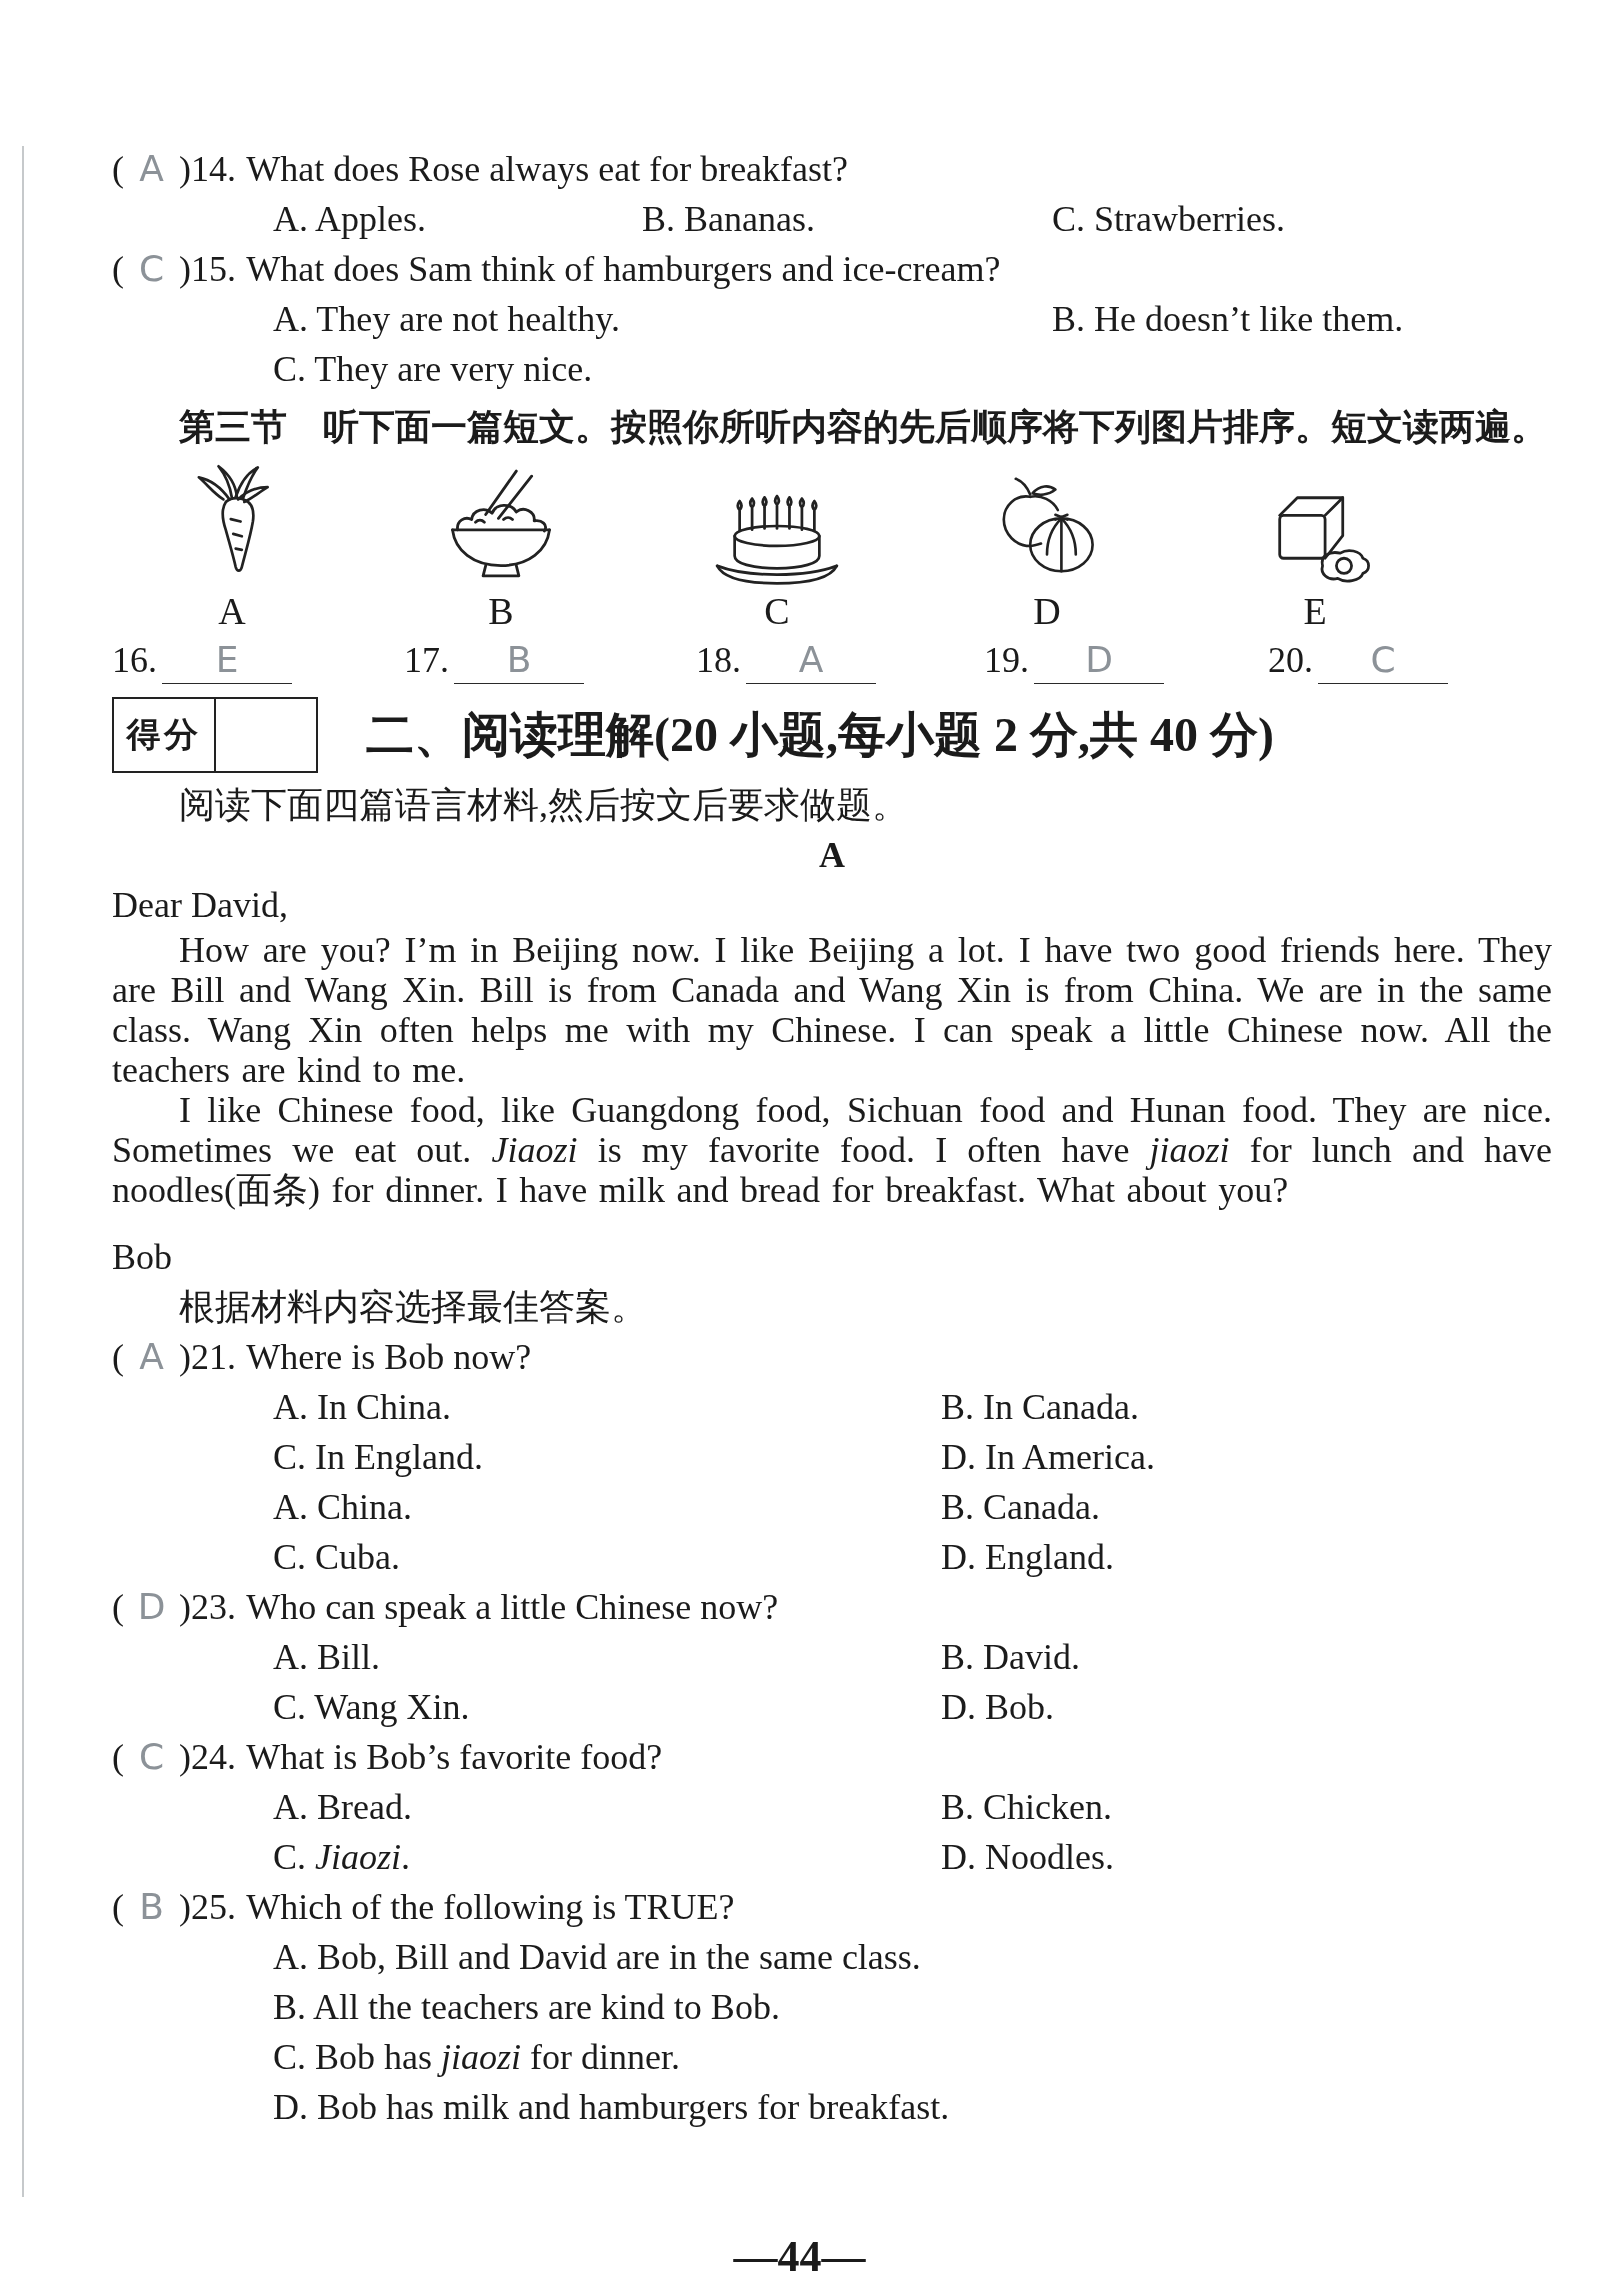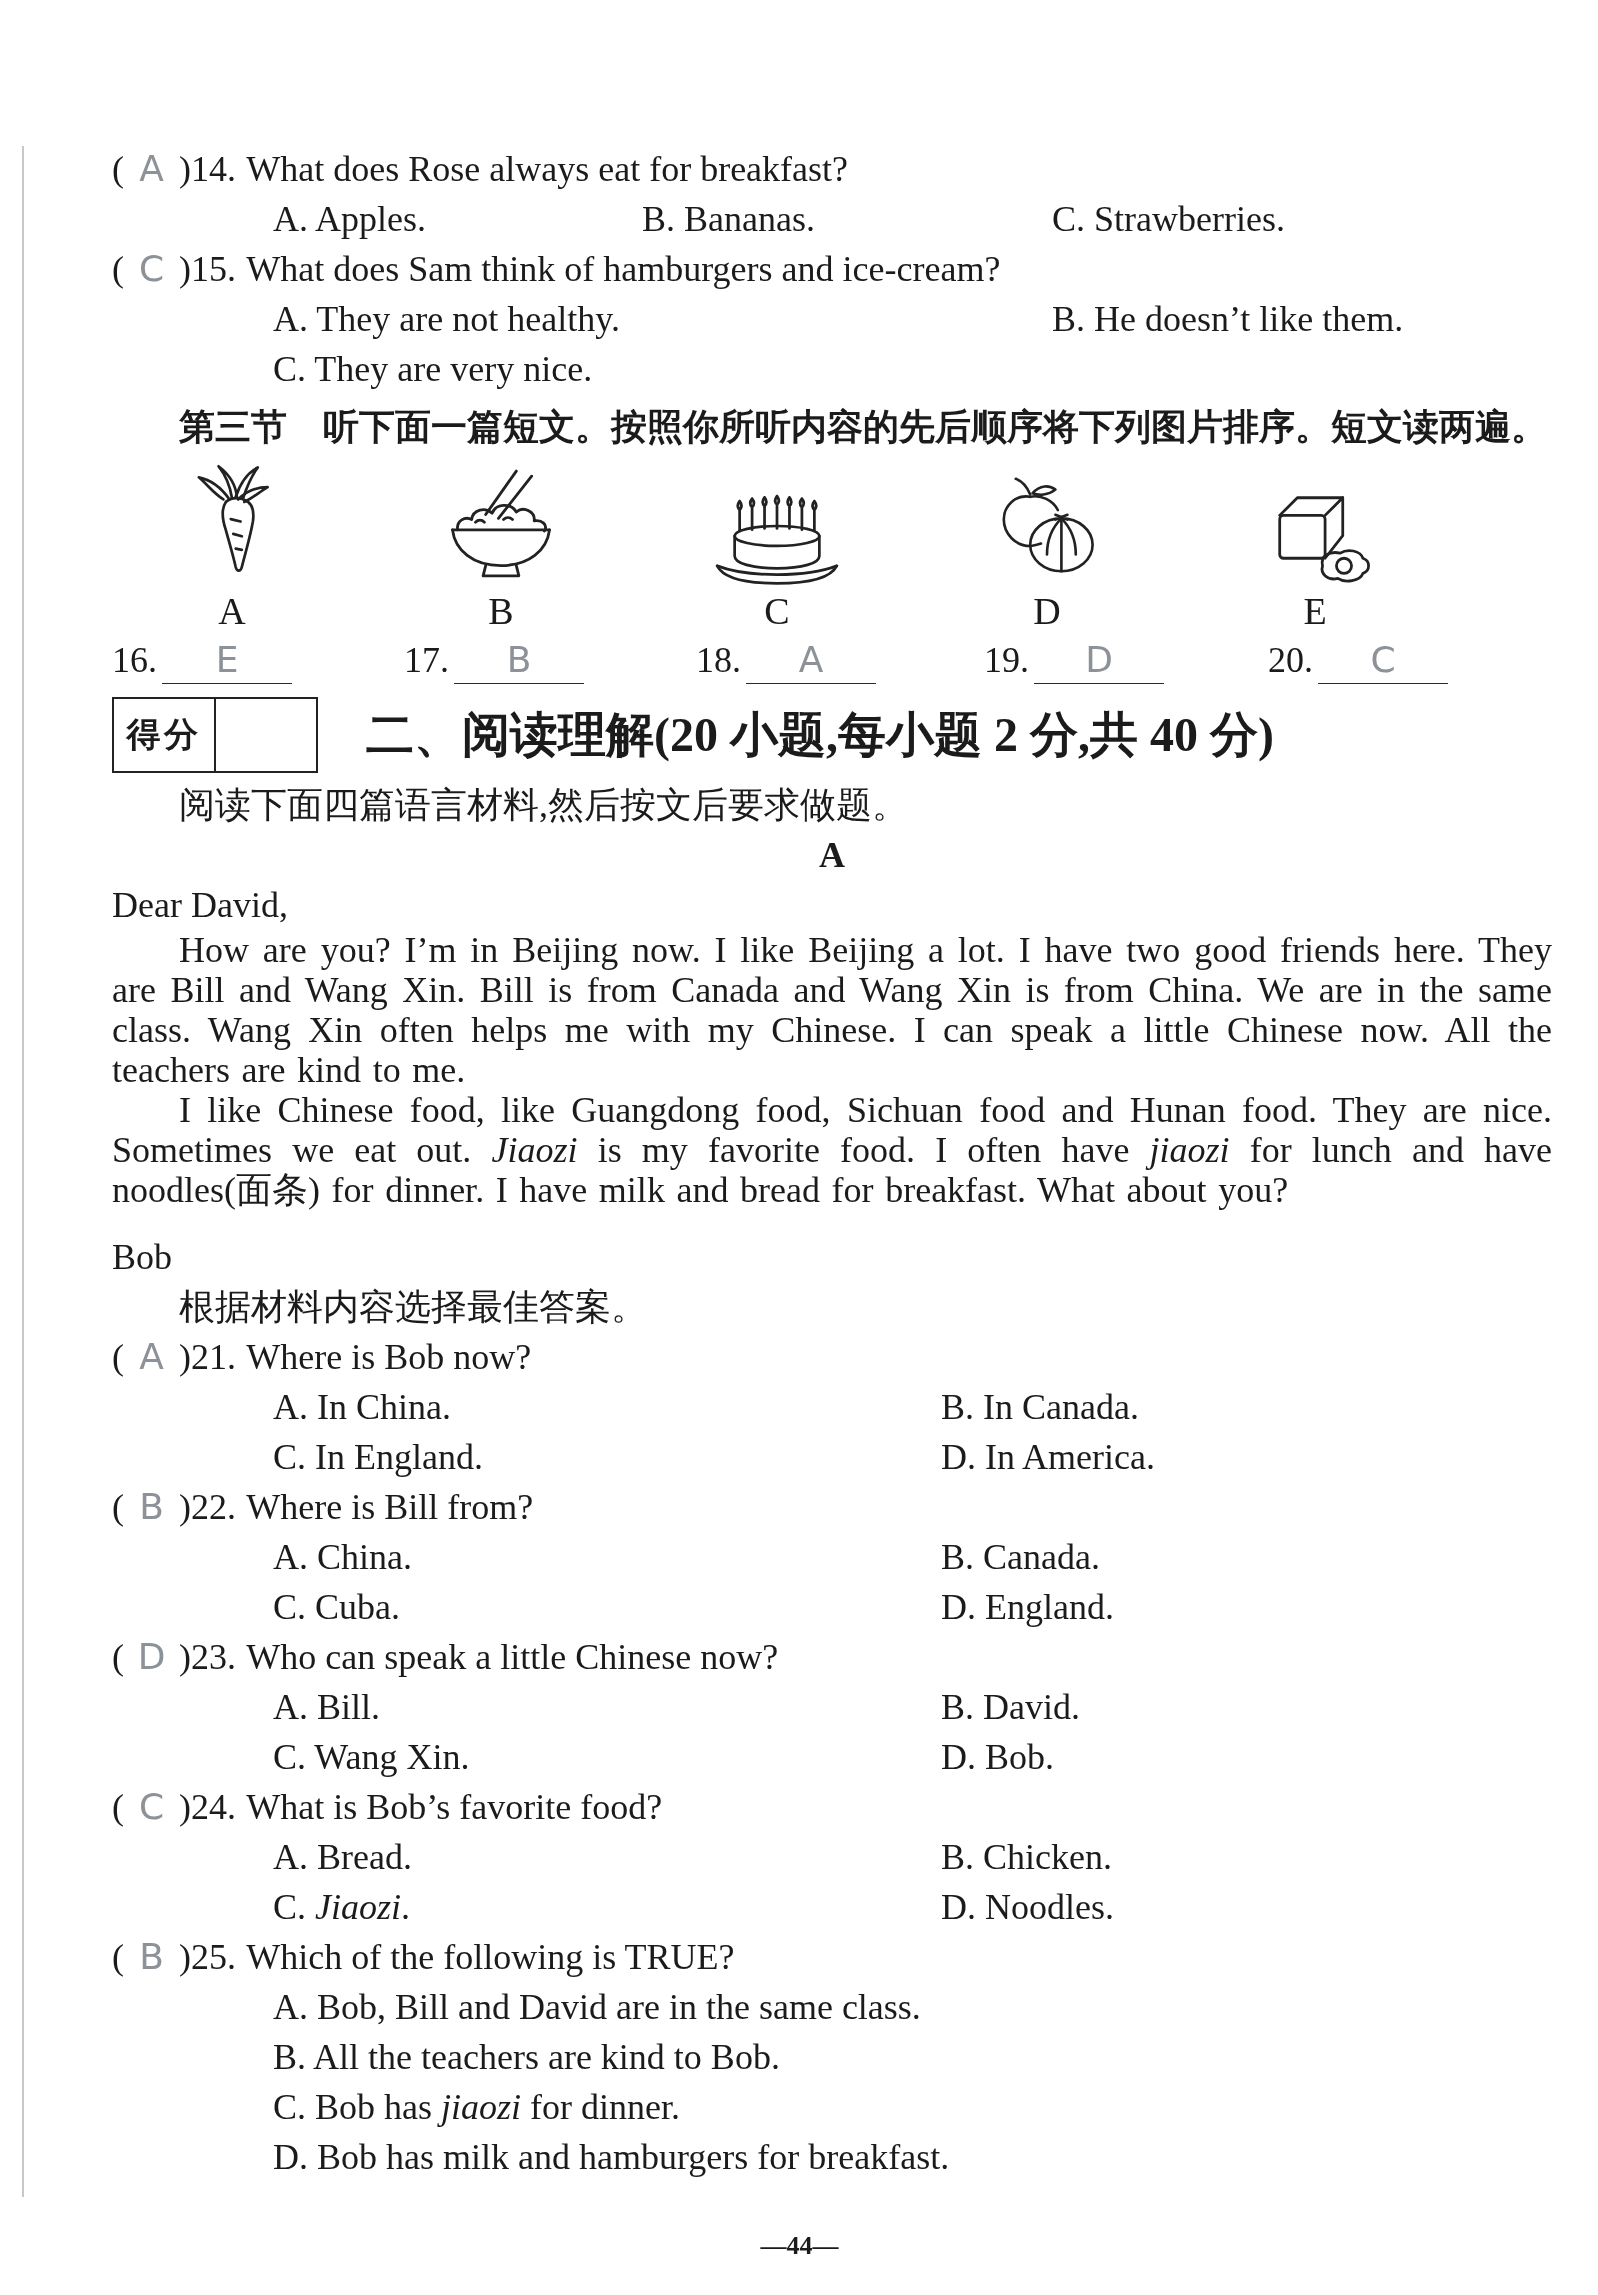--- a/index.html
+++ b/index.html
@@ -27,21 +27,21 @@
   .pic-img{height:129px;display:flex;align-items:flex-end;justify-content:center;}
   .pic-cap{height:50px;line-height:50px;font-size:38px;}
   .blanks{position:relative;height:55px;line-height:51px;white-space:nowrap;}
   .blank{display:inline-block;width:130px;margin-left:5.1px;border-bottom:1.7px solid #2a2a2a;text-align:center;height:46px;line-height:46px;vertical-align:baseline;}
   .score-row{display:flex;align-items:center;margin-top:13px;height:64px;}
   .score-box{display:flex;width:206px;height:76px;border:2.6px solid #222;box-sizing:border-box;}
   .score-label{width:100px;border-right:2.6px solid #222;display:flex;align-items:center;justify-content:center;font-weight:700;font-size:34px;letter-spacing:3.4px;}
   .score-cell{flex:1;}
   .sec2-heading{margin-left:48px;font-weight:700;font-size:48px;}
   .mt15{margin-top:13px}.mt9{margin-top:7.7px}
-  .footer{position:absolute;left:0;right:0;top:2231px;text-align:center;font-weight:700;font-size:26px;}
+  .footer{position:absolute;left:0;right:0;top:2231px;text-align:center;font-weight:700;font-size:44px;}
   svg.sketch{stroke:#222;fill:none;stroke-width:2.2;stroke-linecap:round;stroke-linejoin:round;}
 </style>
 </head>
 <body>
 
 <div class="page">
   <div class="rule"></div>
 
   <div class="content">
 
@@ -185,23 +185,20 @@
     <div class="line">
       <span class="abs o1">A. In China.</span>
       <span class="abs oc2">B. In Canada.</span>
     </div>
     <div class="line">
       <span class="abs o1">C. In England.</span>
       <span class="abs oc2">D. In America.</span>
     </div>
 
     <div class="line">
-      <span>(</span><span class="slot hand">B</span><span>)</span><span class="qnum">22.</span><span>Where is Bill from?</span>
-    </div>
-    <div class="line">
       <span class="abs o1">A. China.</span>
       <span class="abs oc2">B. Canada.</span>
     </div>
     <div class="line">
       <span class="abs o1">C. Cuba.</span>
       <span class="abs oc2">D. England.</span>
     </div>
 
     <div class="line">
       <span>(</span><span class="slot hand">D</span><span>)</span><span class="qnum">23.</span><span>Who can speak a little Chinese now?</span>

